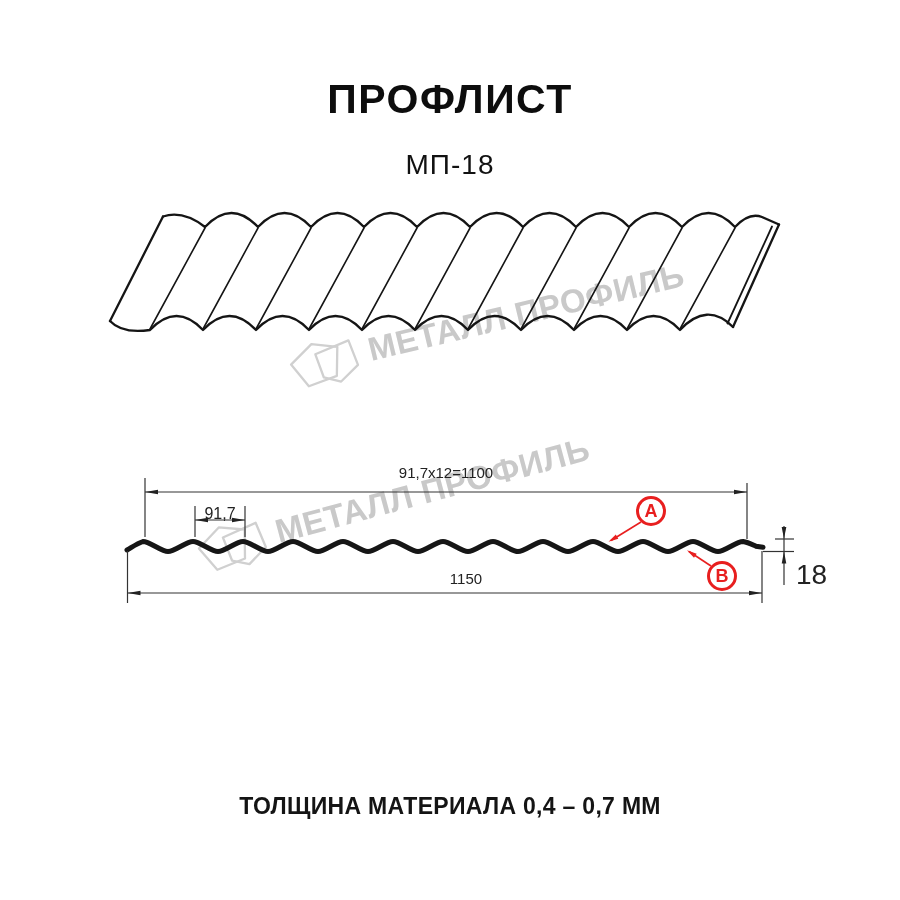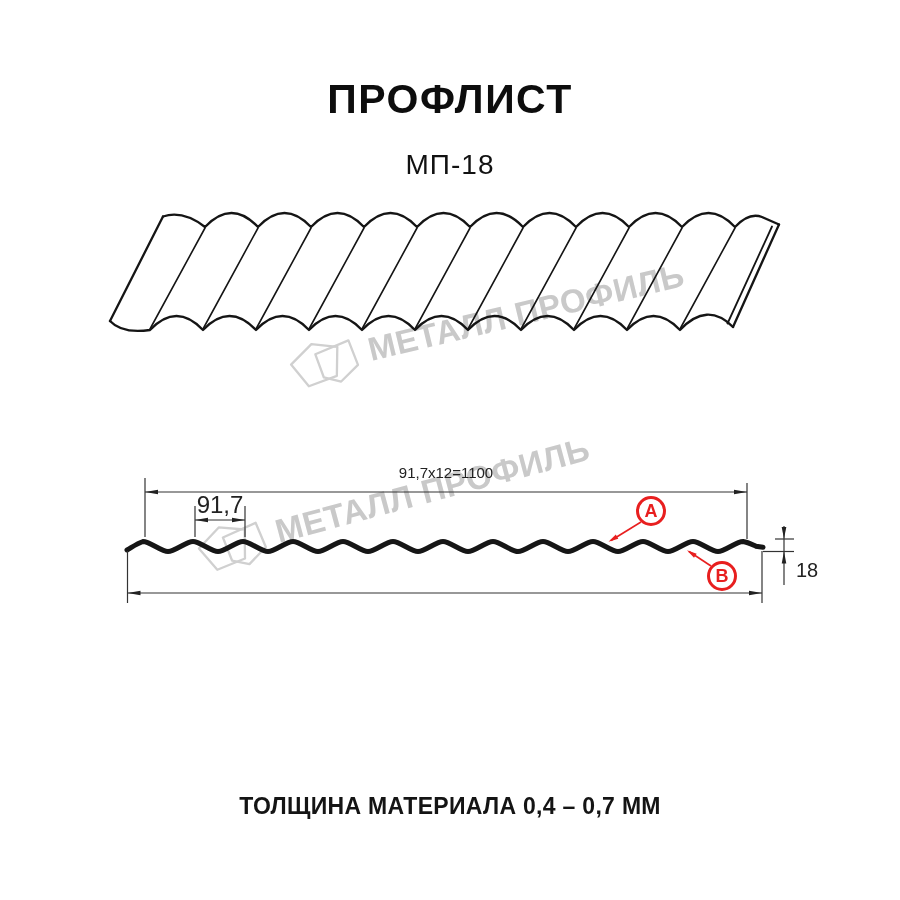--- a/index.html
+++ b/index.html
@@ -64,23 +64,23 @@
   
   .dim-label {
     position: absolute;
     z-index: 3;
     font-size: 15px;
     color: #222222;
     text-align: center;
     white-space: nowrap;
   }
   .dim-top   { left: 346px; top: 464px; width: 200px; }
-  .dim-pitch { left: 170px; top: 491px; width: 100px; font-size: 24px; }
+  .dim-pitch { left: 170px; top: 505px; width: 100px; font-size: 16px; }
   .dim-width { left: 366px; top: 570px; width: 200px; }
-  .dim-height{ left: 796px; top: 559px; width: 40px; text-align: left; font-size: 20px; }
+  .dim-height{ left: 796px; top: 559px; width: 40px; text-align: left; font-size: 28px; }
 
   
   .callout {
     position: absolute;
     z-index: 4;
     width: 30px; height: 30px;
     border: 3px solid #e81f1f;
     border-radius: 50%;
     color: #e81f1f;
     font-size: 18px;
@@ -206,20 +206,21 @@
     <g stroke="#e81f1f" stroke-width="1.6" fill="#e81f1f">
       <path d="M 641,522 L 611,540.5" fill="none"></path>
       <polygon points="608.5,541.8 615.8,534.55 618.3,538.65" stroke="none"></polygon>
       <path d="M 711,566 L 689,551.5" fill="none"></path>
       <polygon points="687,550.2 696.7,553.7 694,557.7" stroke="none"></polygon>
     </g>
   </svg>
 
   <div class="dim-label dim-top">91,7x12=1100</div>
   <div class="dim-label dim-pitch">91,7</div>
+  <div class="dim-label dim-width">1150</div>
   <div class="dim-label dim-height">18</div>
 
   <div class="callout callout-a">A</div>
   <div class="callout callout-b">B</div>
 
   <div class="abs footer-note">ТОЛЩИНА МАТЕРИАЛА 0,4 – 0,7 ММ</div>
 
 </div>
 
 </body></html>

